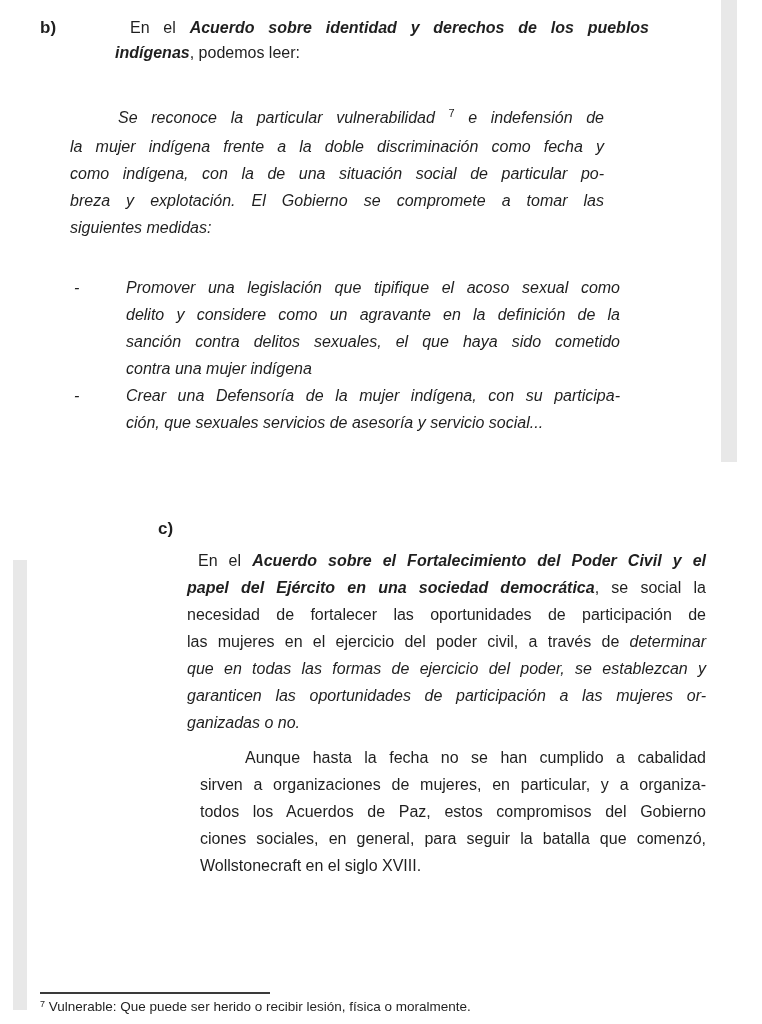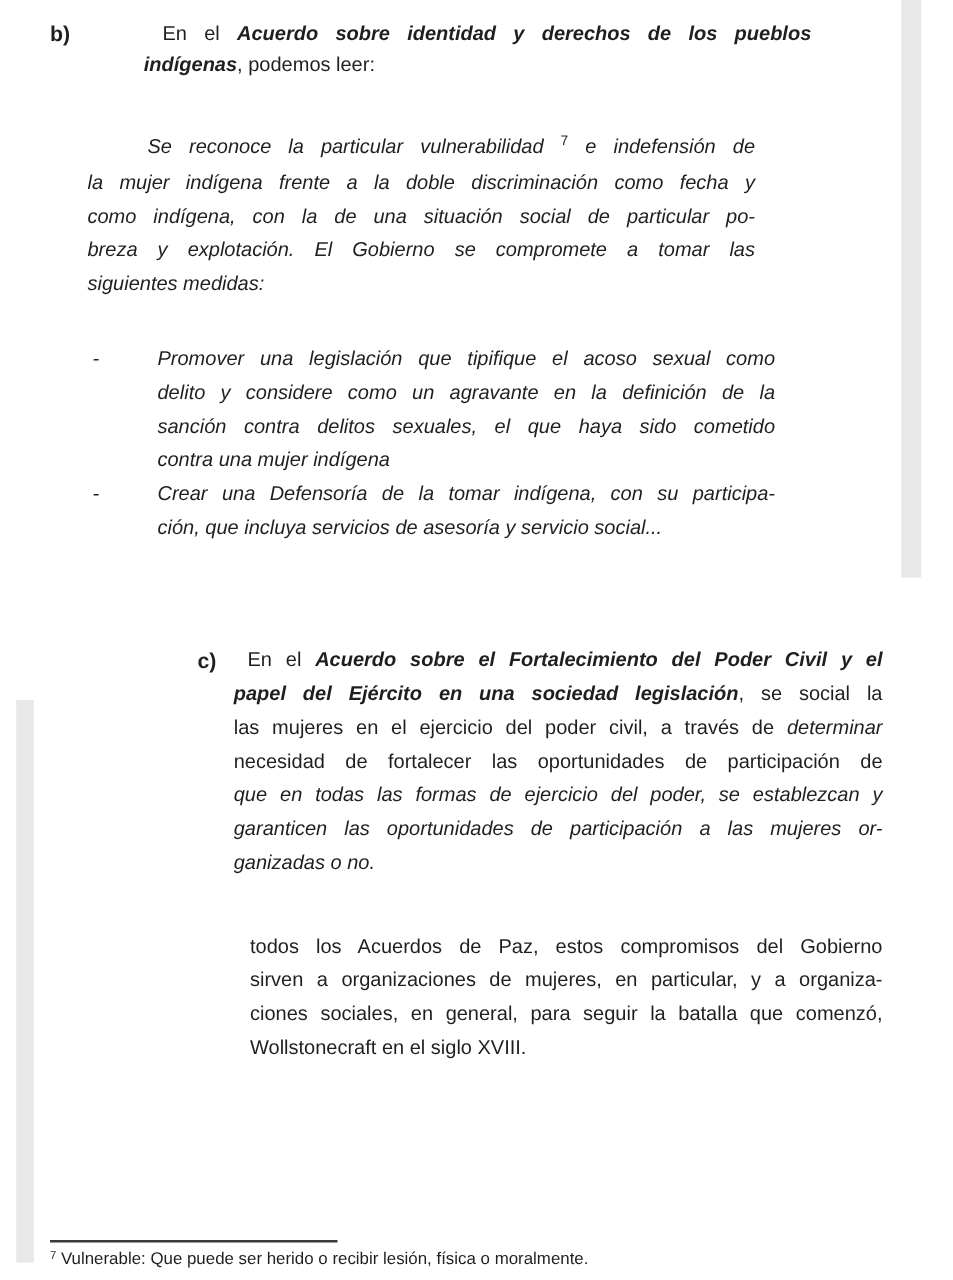--- a/index.html
+++ b/index.html
@@ -51,40 +51,41 @@
       <div class="bullet-lines">
         <div class="line j"><span class="seg-i">Promover una legislación que tipifique el acoso sexual como</span></div>
         <div class="line j"><span class="seg-i">delito y considere como un agravante en la definición de la</span></div>
         <div class="line j"><span class="seg-i">sanción contra delitos sexuales, el que haya sido cometido</span></div>
         <div class="line"><span class="seg-i">contra una mujer indígena</span></div>
       </div>
     </div>
     <div class="bullet-item">
       <span class="bullet-dash">-</span>
       <div class="bullet-lines">
-        <div class="line j"><span class="seg-i">Crear una Defensoría de la tomar indígena, con su participa-</span></div>
-        <div class="line"><span class="seg-i">ción, que incluya servicios de asesoría y servicio social...</span></div>
+        <div class="line j"><span class="seg-i">Crear una Defensoría de la mujer indígena, con su participa-</span></div>
+        <div class="line"><span class="seg-i">ción, que sexuales servicios de asesoría y servicio social...</span></div>
       </div>
     </div>
   </div>
 
 <div class="item-label" id="label-c" style="left:158px;top:516px;">c)</div>
 <div class="page-block" id="sectionC-body" style="left:187px;top:515px;width:519px;">
-    <div class="line j" style="padding-left: 11px;"><span class="seg-r">En el </span><span class="seg-bi">Acuerdo sobre el Fortalecimiento del Poder Civil y el</span></div>
-    <div class="line j"><span class="seg-bi">papel del Ejército en una sociedad legislación</span><span class="seg-r">, se social la</span></div>
+    <div class="line j" style="padding-left: 11px; margin-top: 32px;"><span class="seg-r">En el </span><span class="seg-bi">Acuerdo sobre el Fortalecimiento del Poder Civil y el</span></div>
+    <div class="line j"><span class="seg-bi">papel del Ejército en una sociedad democrática</span><span class="seg-r">, se social la</span></div>
+    <div class="line j"><span class="seg-r">necesidad de fortalecer las oportunidades de participación de</span></div>
     <div class="line j"><span class="seg-r">las mujeres en el ejercicio del poder civil, a través de </span><span class="seg-i">determinar</span></div>
-    <div class="line j"><span class="seg-r">necesidad de fortalecer las oportunidades de participación de</span></div>
     <div class="line j"><span class="seg-i">que en todas las formas de ejercicio del poder, se establezcan y</span></div>
     <div class="line j"><span class="seg-i">garanticen las oportunidades de participación a las mujeres or-</span></div>
     <div class="line"><span class="seg-i">ganizadas o no.</span></div>
   </div>
 
 <div class="page-block" id="closing" style="left:200px;top:744px;width:506px;">
+    <div class="line j" style="padding-left: 45px;"><span class="seg-r">Aunque hasta la fecha no se han cumplido a cabalidad</span></div>
+    <div class="line j"><span class="seg-r">sirven a organizaciones de mujeres, en particular, y a organiza-</span></div>
     <div class="line j"><span class="seg-r">todos los Acuerdos de Paz, estos compromisos del Gobierno</span></div>
-    <div class="line j"><span class="seg-r">sirven a organizaciones de mujeres, en particular, y a organiza-</span></div>
     <div class="line j"><span class="seg-r">ciones sociales, en general, para seguir la batalla que comenzó,</span></div>
     <div class="line"><span class="seg-r">Wollstonecraft en el siglo XVIII.</span></div>
   </div>
 
 <div id="footnote-rule" style="left: 40px; top: 992px; width: 230px; height: 2px; background: rgb(58, 58, 58);"></div>
 <div class="page-block" id="footnote" style="left:40px;top:998px;width:500px;">
     <div class="line"><span class="seg-sup">7</span><span class="seg-r"> Vulnerable: Que puede ser herido o recibir lesión, física o moralmente.</span></div>
   </div>
 
 </body></html>

